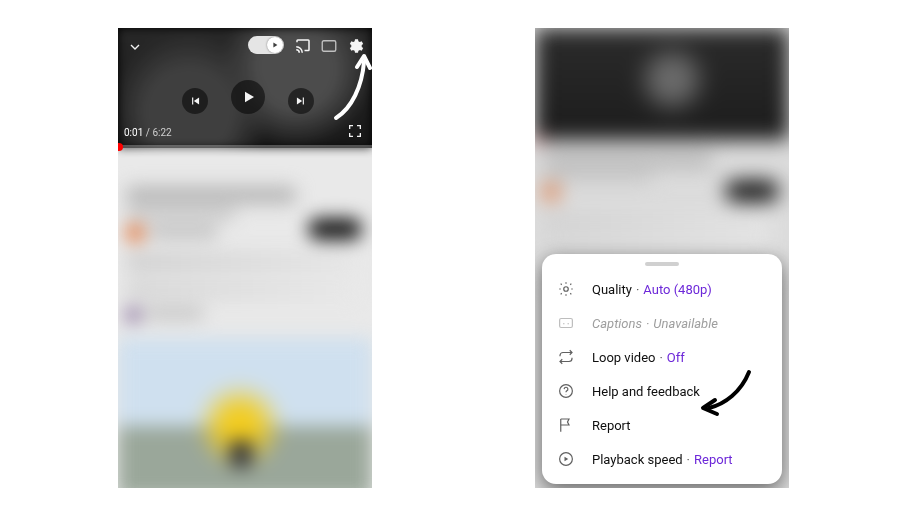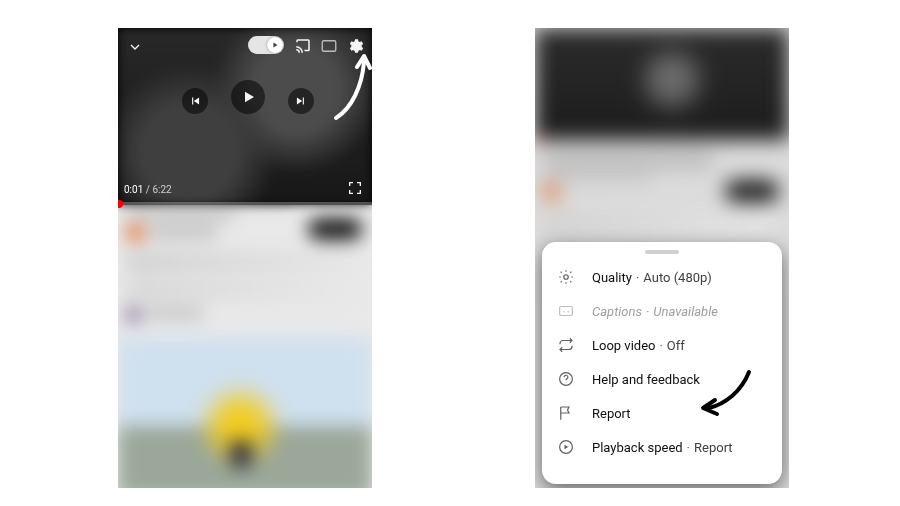--- a/index.html
+++ b/index.html
@@ -15,21 +15,21 @@
   .blurbgL .bar3{position:absolute;left:30px;top:198px;width:70px;height:12px;background:#bdbdbd;border-radius:5px;}
   .blurbgL .row1{position:absolute;left:8px;top:224px;width:230px;height:20px;background:linear-gradient(90deg,#cfcfcf,#e6e6e6);border-radius:6px;}
   .blurbgL .row2{position:absolute;left:8px;top:252px;width:230px;height:20px;background:linear-gradient(90deg,#d5d5d5,#e8e8e8);border-radius:6px;}
   .blurbgL .av2{position:absolute;left:8px;top:280px;width:14px;height:14px;background:#6a4a85;border-radius:50%;}
   .blurbgL .small{position:absolute;left:26px;top:280px;width:60px;height:11px;background:#c0c0c0;border-radius:5px;}
   .blurbgL .pic{position:absolute;left:0;top:310px;right:0;height:160px;
     background:radial-gradient(circle at 48% 55%,#f2cc1f 0 10%,transparent 28%),
                linear-gradient(#cfe0ef 0 55%,#9aa79a 55% 100%);}
   .blurbgL .pic::after{content:"";position:absolute;left:44%;top:64%;width:22px;height:28px;background:#3a3a3a;border-radius:4px;}
 
-  .player{position:absolute;left:0;top:0;width:254px;height:177px;background:#000;text-decoration:underline;}
+  .player{position:absolute;left:0;top:0;width:254px;height:120px;background:#000;text-decoration:underline;}
   .vidbg{position:absolute;inset:0;filter:blur(5px);
     background:
       radial-gradient(circle at 28% 70%,#4a4a4a 0 22%,transparent 40%),
       radial-gradient(circle at 70% 35%,#5a5a5a 0 20%,transparent 40%),
       linear-gradient(#2f2f2f,#1c1c1c);
     opacity:.85;}
   .ctrl{position:absolute;display:flex;align-items:center;justify-content:center;}
   .fade{color:#fff;opacity:.95;}
   .circleBtn{background:rgba(0,0,0,.55);border-radius:50%;}
 
@@ -61,29 +61,29 @@
   .blurbgR .red{position:absolute;left:0;top:110px;width:8px;height:4px;background:#f00;border-radius:2px;}
   .blurbgR .bar1{position:absolute;left:8px;top:124px;width:170px;height:16px;background:#b8b8b8;border-radius:6px;}
   .blurbgR .bar2{position:absolute;left:8px;top:144px;width:110px;height:10px;background:#c4c4c4;border-radius:5px;}
   .blurbgR .chip{position:absolute;right:10px;top:152px;width:54px;height:22px;background:#1a1a1a;border-radius:11px;}
   .blurbgR .av{position:absolute;left:8px;top:156px;width:16px;height:16px;background:#e06a2a;border-radius:50%;}
   .blurbgR .row1{position:absolute;left:8px;top:186px;width:230px;height:18px;background:linear-gradient(90deg,#d0d0d0,#e6e6e6);border-radius:6px;}
   .blurbgR .row2{position:absolute;left:8px;top:212px;width:230px;height:18px;background:linear-gradient(90deg,#d6d6d6,#e8e8e8);border-radius:6px;}
   .blurbgR .row3{position:absolute;left:8px;top:240px;width:230px;height:18px;background:linear-gradient(90deg,#d6d6d6,#e8e8e8);border-radius:6px;}
 
   .sheet{position:absolute;left:7px;right:7px;bottom:4px;background:#fff;border-radius:14px;
-         box-shadow:0 6px 20px rgba(0,0,0,.55);padding:8px 0 20px;}
+         box-shadow:0 6px 20px rgba(0,0,0,.55);padding:8px 0 8px;}
   .grab{width:34px;height:4px;background:#d0d0d0;border-radius:2px;margin:0 auto 6px;}
   .mi{display:flex;align-items:center;height:34px;padding:0 14px;font-size:13px;color:#0f0f0f;position:relative;}
   .mi.dis{color:#9e9e9e;font-style:italic;}
   .mi .ic{width:20px;height:20px;margin-right:16px;display:flex;align-items:center;justify-content:center;color:#606060;}
   .mi.dis .ic{color:#bdbdbd;}
   .mi .lab{white-space:nowrap;}
   .mi .sep{color:#606060;margin:0 4px;}
-  .mi .val{color:#404040;}
+  .mi .val{color:#6d28d9;}
   .mi.dis .sep,.mi.dis .val{color:#9e9e9e;}
 
   .arrowR{position:absolute;right:32px;top:338px;width:60px;height:56px;pointer-events:none;}
 
   svg{display:block;}
 </style>
 </head>
 <body>
 
 <div class="stage">

